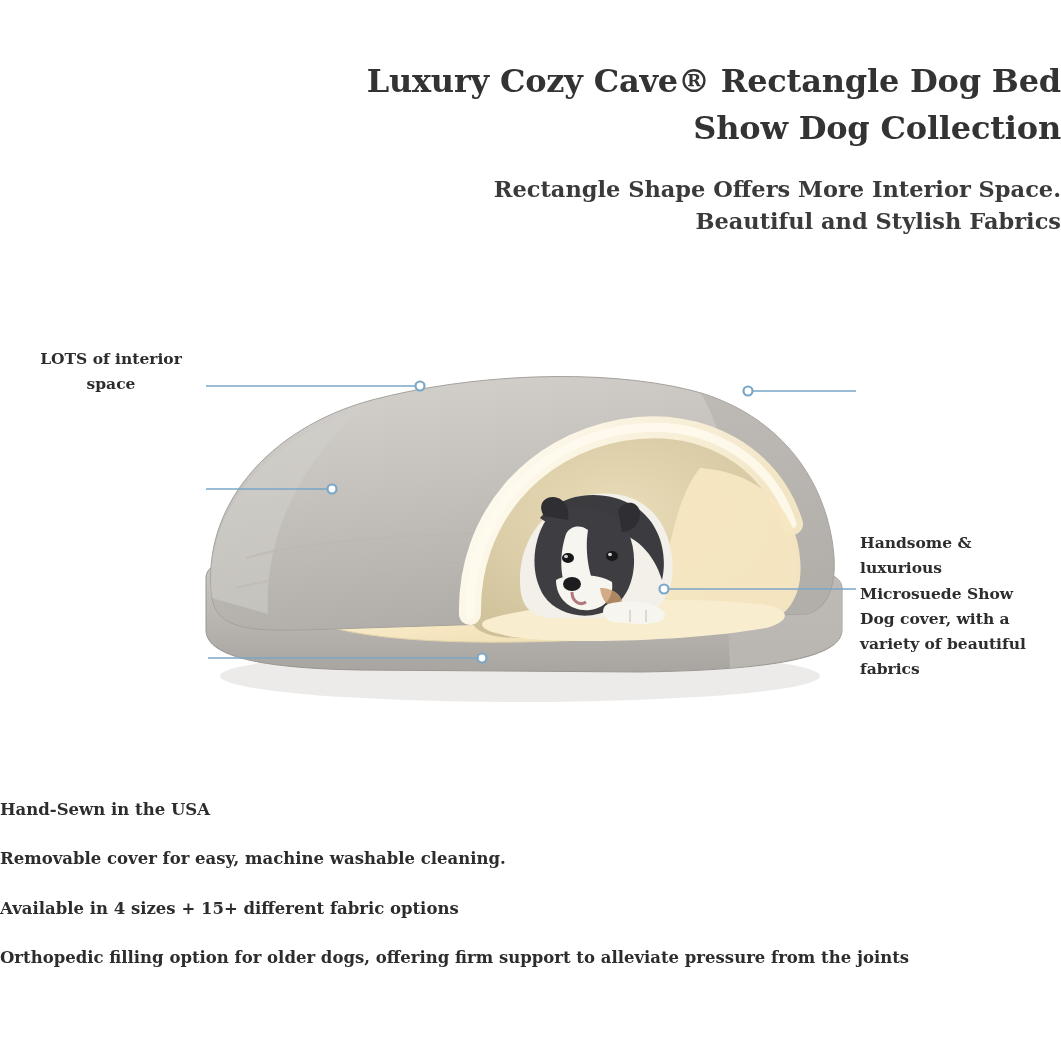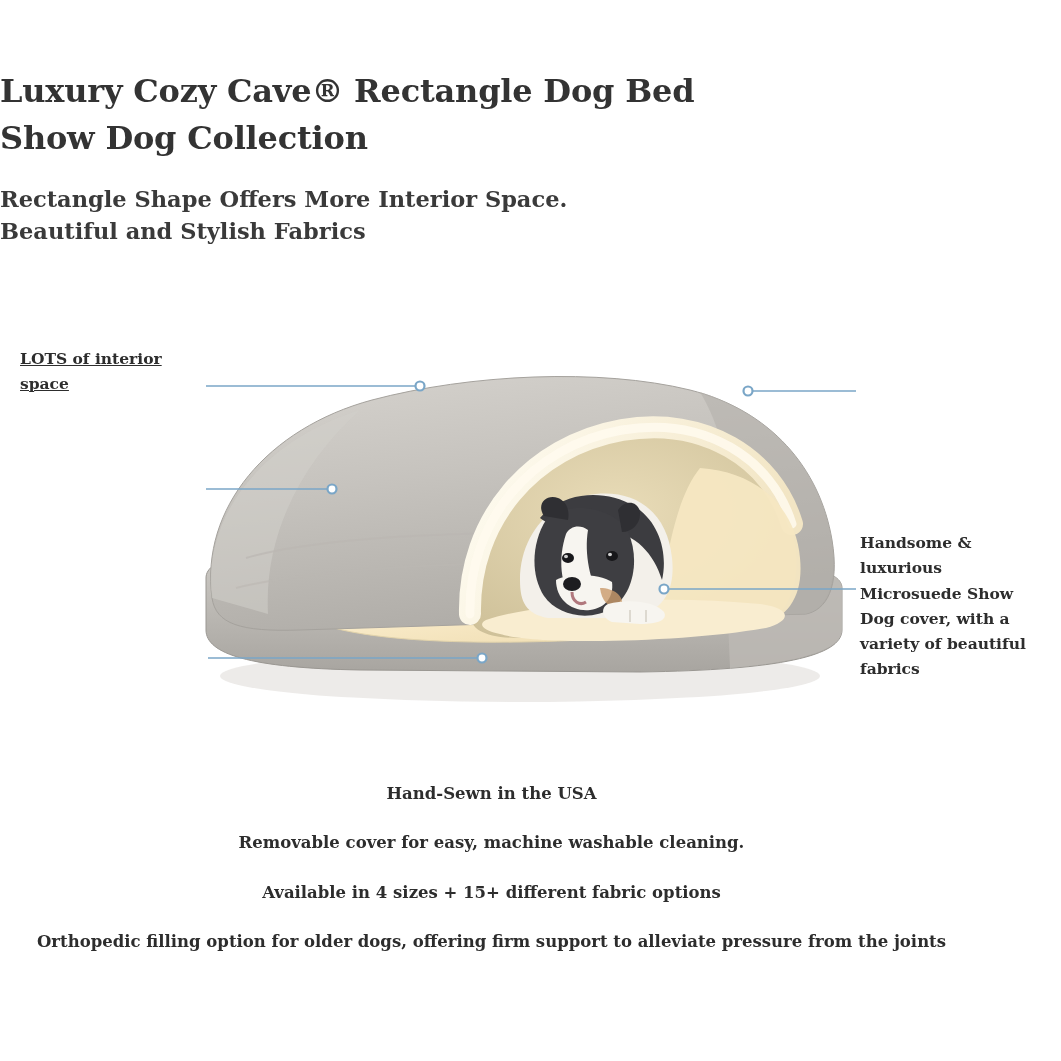--- a/index.html
+++ b/index.html
@@ -12,24 +12,24 @@
     height: 1061px;
     font-family: "DejaVu Serif", "Liberation Serif", serif;
     color: #2f2f2f;
     position: relative;
     overflow: hidden;
   }
 
   
   .headings {
     position: absolute;
-    top: 68px;
+    top: 58px;
     left: 0;
     width: 1061px;
-    text-align: left;
+    text-align: right;
   }
   .title-line {
     font-size: 32px;
     font-weight: bold;
     line-height: 1.48;
     letter-spacing: -0.2px;
     color: #333333;
   }
   .subtitle-line {
     font-size: 22.5px;
@@ -58,40 +58,39 @@
 
   
   .callout {
     position: absolute;
     font-size: 15.5px;
     font-weight: bold;
     line-height: 1.63;
     color: #2d2d2d;
   }
   .callout.left {
-    text-align: left;
-    text-decoration: underline;
+    text-align: center;
   }
   .callout.right {
     text-align: left;
   }
 
   .c-lots       { left: 20px;  top: 88px;  width: 182px; }
   .c-breathable { left: 20px;  top: 190px; width: 182px; }
   .c-filling    { left: 10px;  top: 371px; width: 192px; }
   .c-sherpa     { left: 860px; top: 32px;  width: 180px; }
   .c-microsuede { left: 860px; top: 272px; width: 180px; }
 
   
   .features {
     position: absolute;
-    top: 782px;
+    top: 798px;
     left: 0;
     width: 983px;
-    text-align: center;
+    text-align: left;
   }
   .feature {
     font-size: 16.5px;
     font-weight: bold;
     line-height: 1.42;
     color: #2d2d2d;
     margin-bottom: 26px;
   }
   .feature:last-child { margin-bottom: 0; }
 </style>

